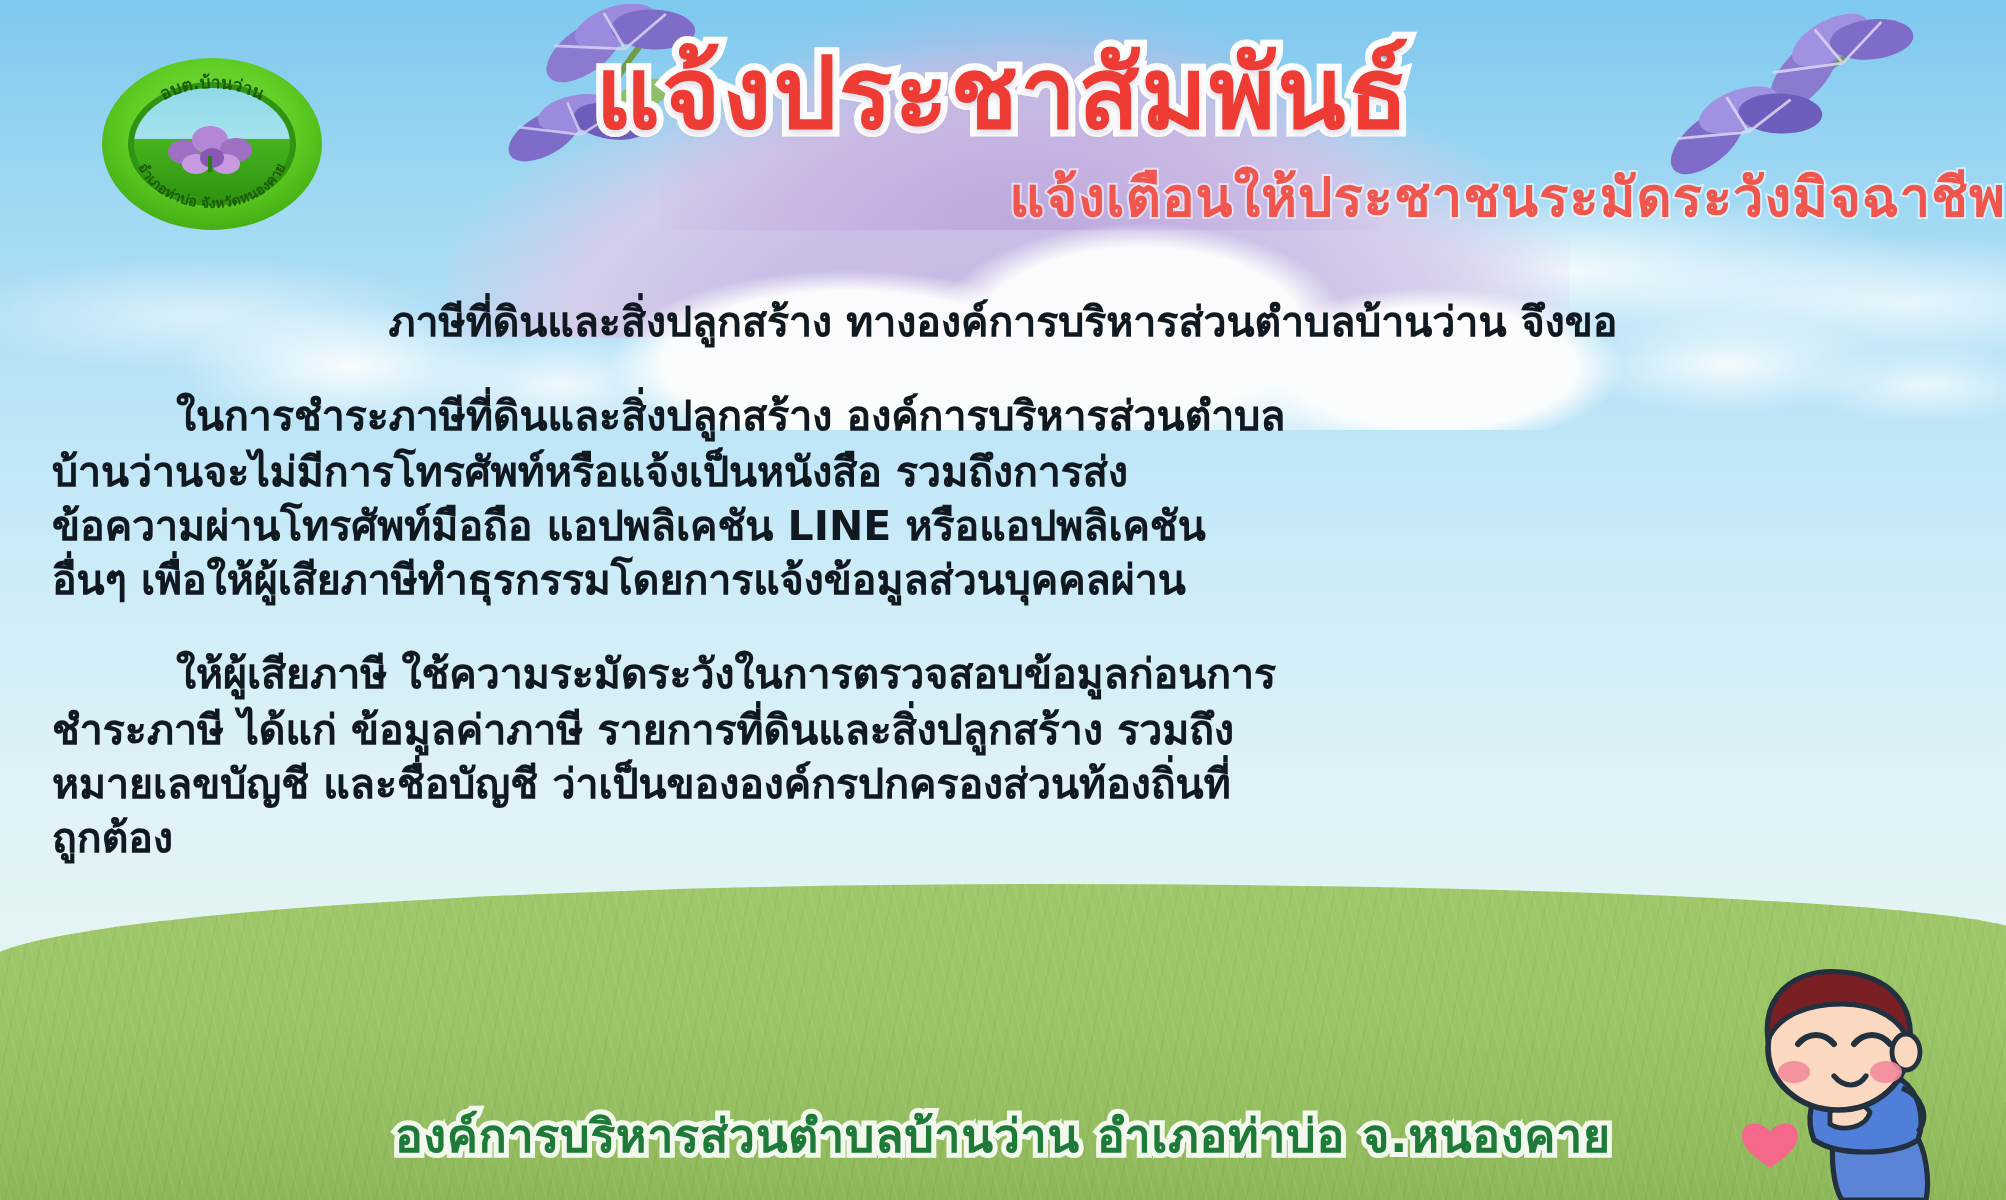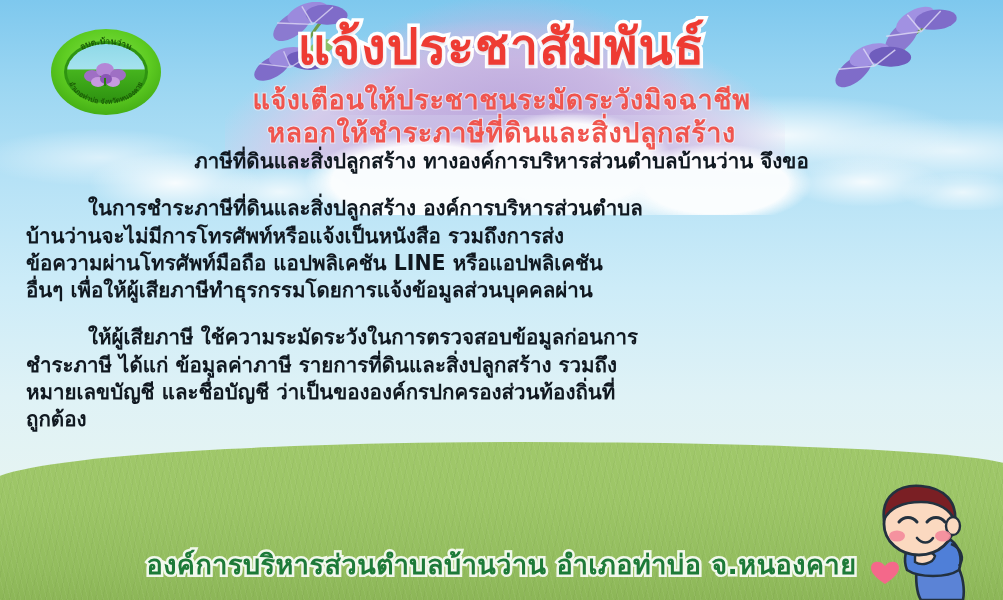--- a/index.html
+++ b/index.html
@@ -93,21 +93,21 @@
     color: #ee3b33;
     -webkit-text-stroke: 7px #ffffff;
     paint-order: stroke fill;
     text-shadow: 0 2px 3px rgba(120,90,140,.22);
     white-space: nowrap;
   }
 
   .subhead {
     position: absolute;
     left: 0; right: 0; top: 84px;
-    text-align: center;
+    text-align: right;
     font-family: "DejaVu Sans", "Liberation Sans", sans-serif;
     font-weight: bold;
     font-size: 27px;
     line-height: 1.22;
     letter-spacing: .6px;
     color: #f0554e;
     -webkit-text-stroke: 2px rgba(255,255,255,.55);
     paint-order: stroke fill;
     white-space: nowrap;
   }
@@ -141,21 +141,21 @@
     border-radius: 52% 48% 0 0 / 42px 26px 0 0;
   }
 
   
   .footer-text {
     position: absolute;
     left: 0; right: 0; bottom: 14px;
     text-align: center;
     font-family: "DejaVu Sans", "Liberation Sans", sans-serif;
     font-weight: bold;
-    font-size: 27px;
+    font-size: 23px;
     letter-spacing: .5px;
     color: #1d7a38;
     -webkit-text-stroke: 5px #f2f8ec;
     paint-order: stroke fill;
     white-space: nowrap;
   }
 
   
   .boy { position: absolute; right: 6px; bottom: 0px; width: 138px; height: 120px; }
 </style>
@@ -270,21 +270,20 @@
             <path d="M-1,4 L24,-5"></path>
         </g>
       </g>
     </svg>
   </div>
 
   <div class="headline">แจ้งประชาสัมพันธ์</div>
 
   <div class="subhead">
     <div>แจ้งเตือนให้ประชาชนระมัดระวังมิจฉาชีพ</div>
-    <div>หลอกให้ชำระภาษีที่ดินและสิ่งปลูกสร้าง</div>
   </div>
 
   <div class="body-copy">
 
     <div class="para-center">
       <div>ภาษีที่ดินและสิ่งปลูกสร้าง ทางองค์การบริหารส่วนตำบลบ้านว่าน จึงขอ</div>
     </div>
 
     <div class="para-block">
       <div><span class="indent"></span><span>ในการชำระภาษีที่ดินและสิ่งปลูกสร้าง องค์การบริหารส่วนตำบล</span></div>

